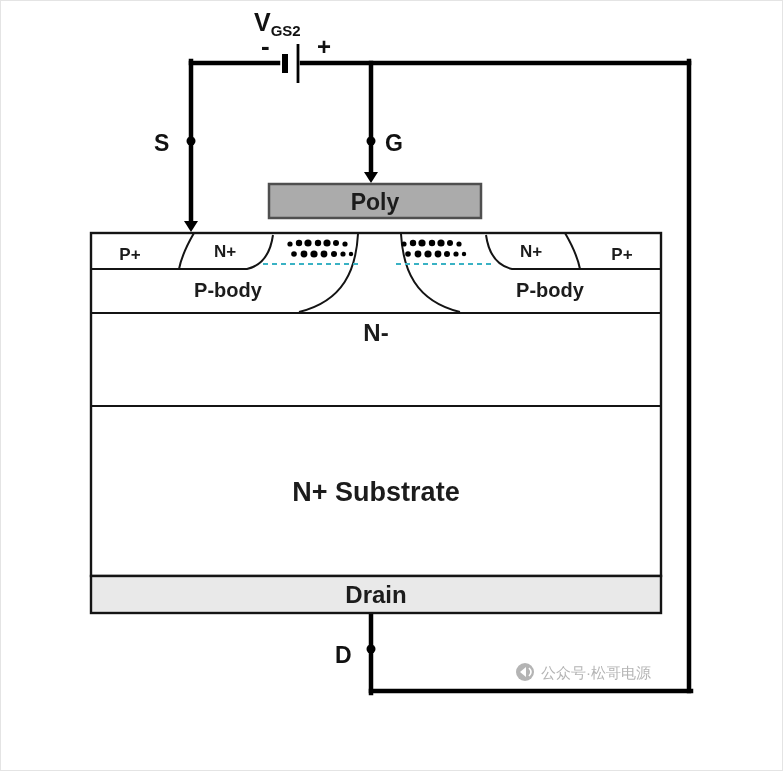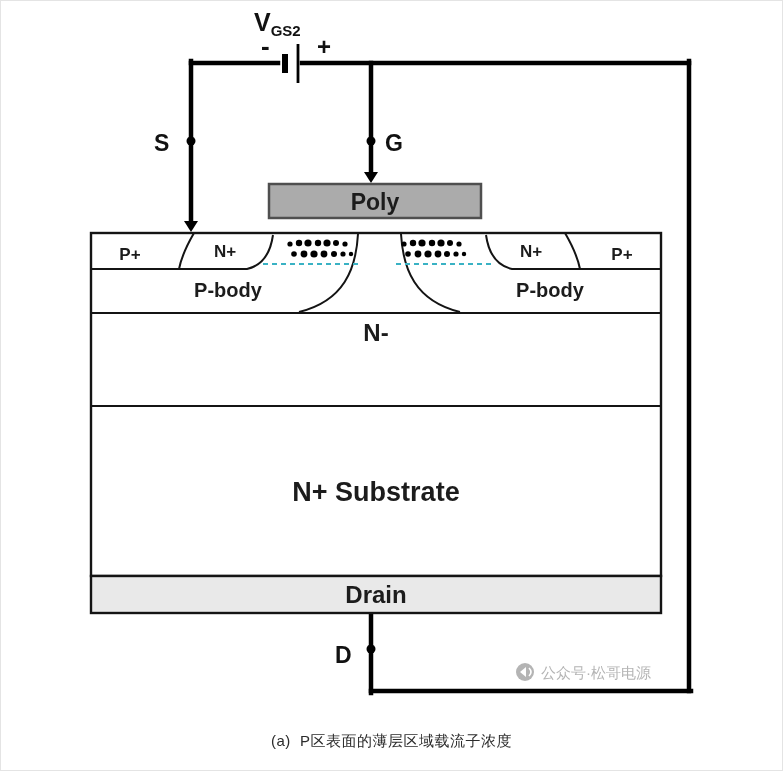--- a/index.html
+++ b/index.html
@@ -154,14 +154,13 @@
     <text x="375" y="602" class="t-region" font-size="24" text-anchor="middle">Drain</text>
 
     <g>
       <circle cx="524" cy="671" r="9" fill="#b4b4b4"></circle>
       <polygon points="519,671 525,666 525,676" fill="#ffffff"></polygon>
       <path d="M528 667 q4 4 0 8" stroke="#ffffff" stroke-width="1.6" fill="none"></path>
       <text x="540" y="677" font-size="15" fill="#b4b4b4">公众号·松哥电源</text>
     </g>
   </svg>
 
-  <div class="caption">(a)  P区表面的薄层区域载流子浓度</div>
 </div>
 
 </body></html>

